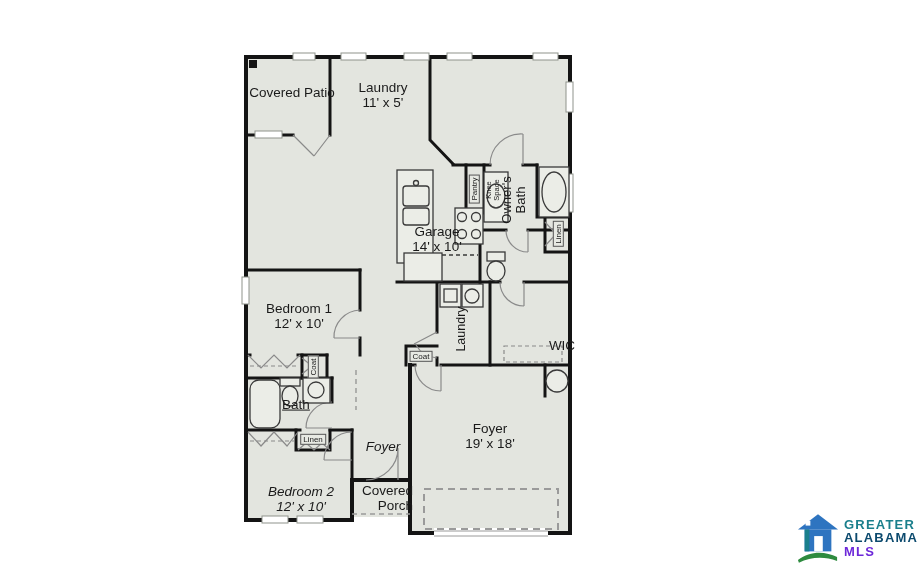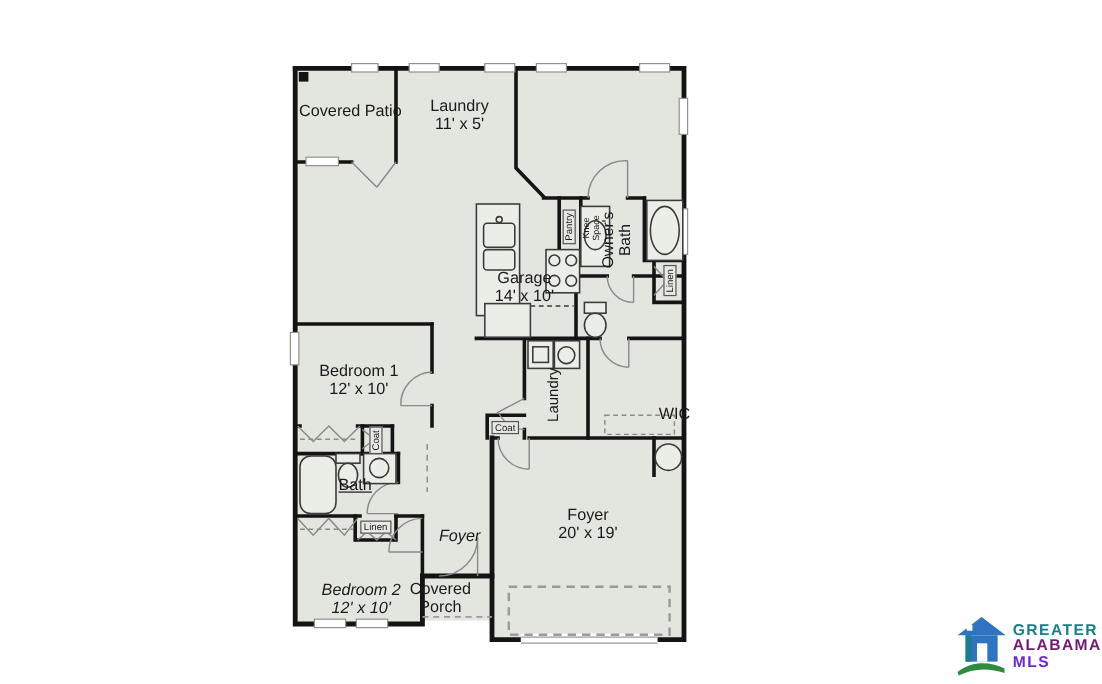--- a/index.html
+++ b/index.html
@@ -198,37 +198,37 @@
   <div class="lbl tiny" style="left:313px;top:440px;">
     <span class="boxed">Linen</span>
   </div>
   <div class="lbl" style="left:301px;top:500px;font-style:italic;">
     <span class="nm">Bedroom 2</span>
     <span class="dm">12' x 10'</span>
   </div>
   <div class="lbl" style="left:383px;top:447px;font-style:italic;">
     <span>Foyer</span>
   </div>
-  <div class="lbl wrap" style="left:367px;top:499px;width:64px;">
+  <div class="lbl wrap" style="left:381px;top:499px;width:64px;text-align:right;">
     <span>Covered Porch</span>
   </div>
   <div class="lbl" style="left:490px;top:437px;">
     <span class="nm">Foyer</span>
-    <span class="dm">20' x 19'</span>
+    <span class="dm">19' x 18'</span>
   </div>
 
   <div class="logo">
     <svg width="42" height="52" viewBox="0 0 44 52">
       <polygon points="22,1 43,17 1,17" fill="#2e74c0"></polygon>
       <rect x="9" y="8" width="5" height="5" fill="#ffffff"></rect>
       <rect x="8" y="17" width="28" height="23" fill="#2e74c0"></rect>
       <rect x="8" y="17" width="5" height="23" fill="#1a7f8c"></rect>
       <rect x="18" y="24" width="9" height="16" fill="#ffffff"></rect>
       <path d="M1,49 C14,39 30,40 42,46 L42,50 C28,45 14,46 2,52 Z" fill="#2e8b3f"></path>
     </svg>
     <div class="logo-text">
       <span style="color:#1a7f8c;">GREATER</span>
-      <span style="color:#701a75;">ALABAMA</span>
+      <span style="color:#0c4a6e;">ALABAMA</span>
       <span style="color:#6d28d9;">MLS</span>
     </div>
   </div>
 
 </div>
 
 </body></html>

